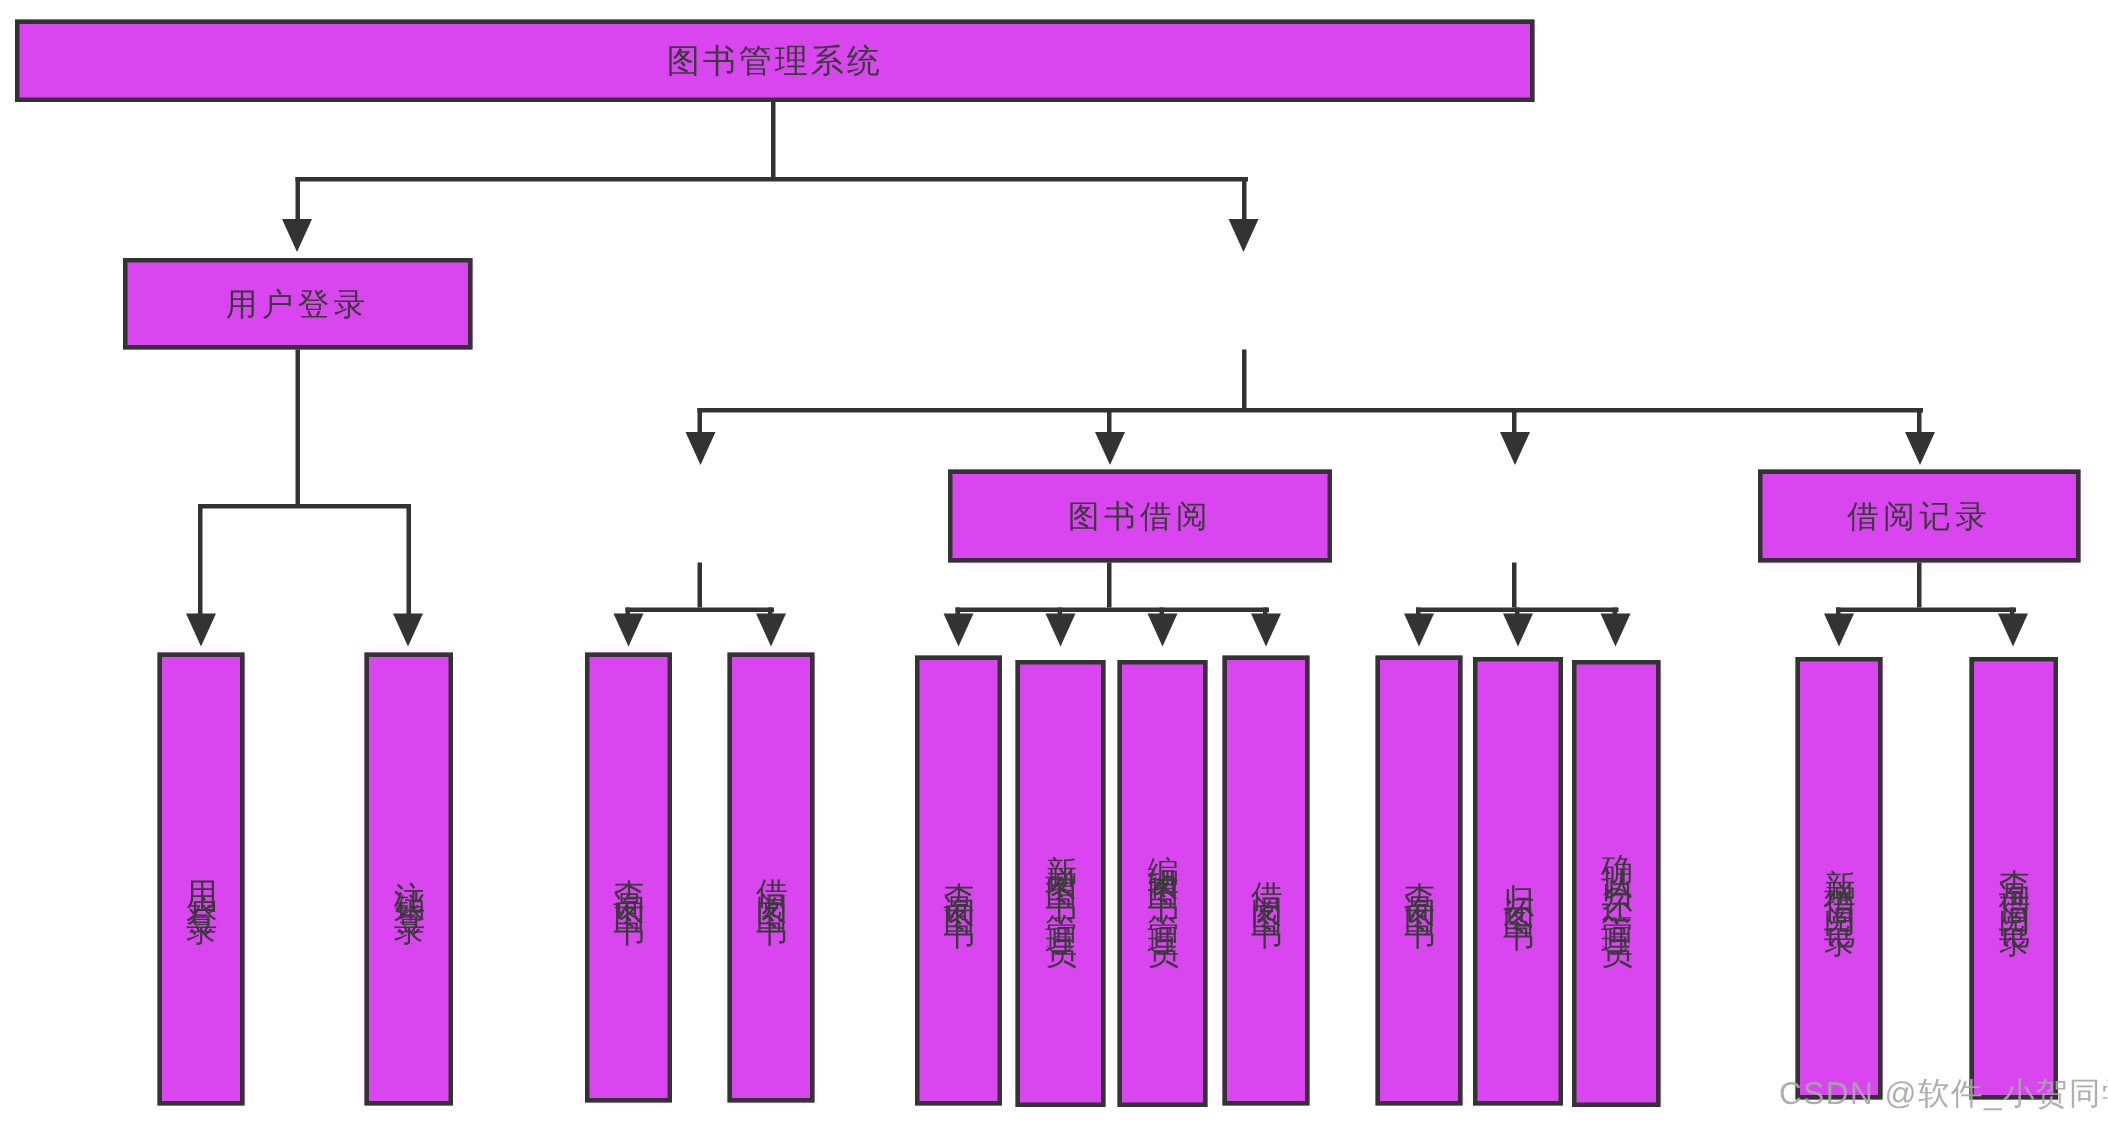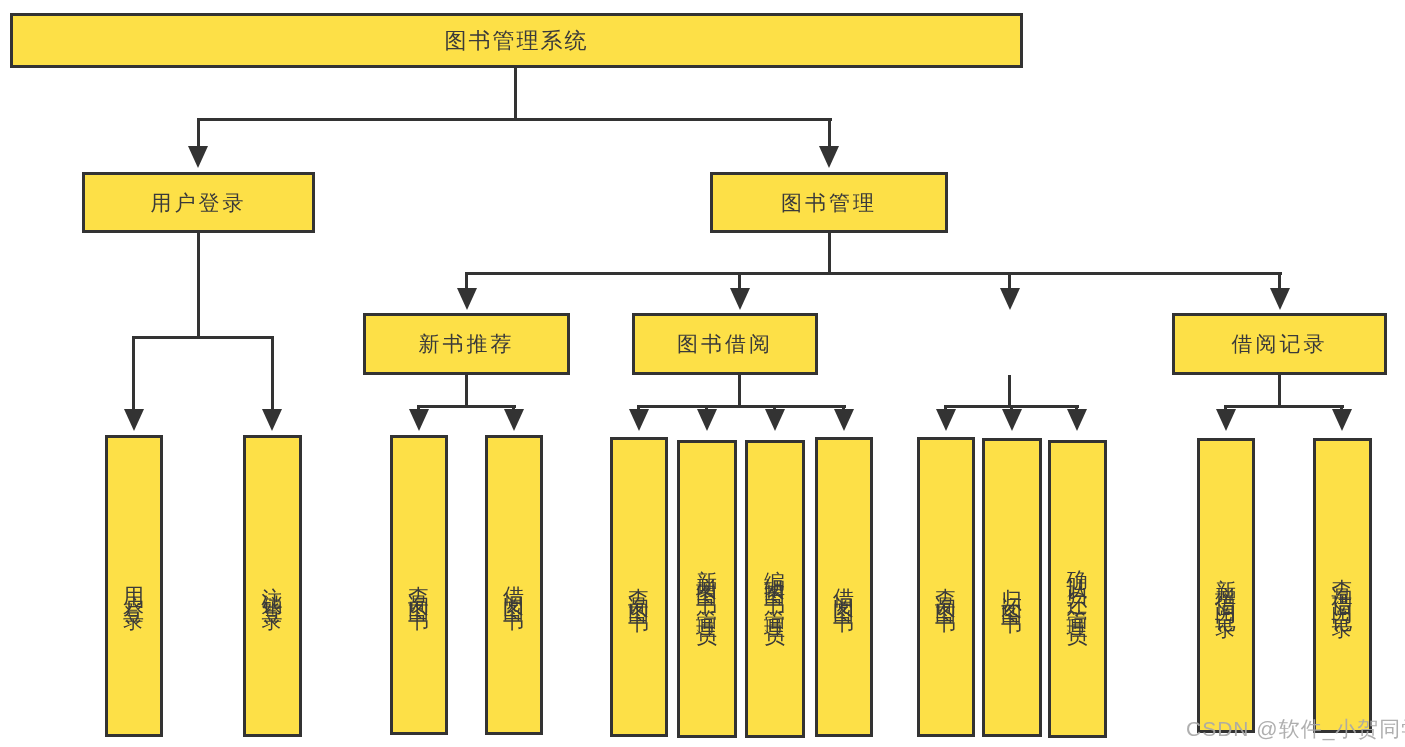--- a/index.html
+++ b/index.html
@@ -6,26 +6,27 @@
   #canvas{
     position:relative;
     width:1405px;height:747px;
     background:#ffffff;
     font-family:"Liberation Sans","DejaVu Sans",sans-serif;
     overflow:hidden;
   }
   .box{
     position:absolute;
     border:3px solid #333333;
-    background:#fde047;
+    background:#d946ef;
     box-sizing:border-box;
     display:flex;
     align-items:center;
     justify-content:center;
     color:#3a3a3a;
+    font-family:Liberation Serif, serif;
   }
   .box .hlabel{
     font-size:21px;
     letter-spacing:3px;
     white-space:nowrap;
     color:#3a3a3a;
   }
   .box.root .hlabel{font-size:22px;letter-spacing:2px;}
   .box .vlabel{
     writing-mode:vertical-rl;
@@ -68,46 +69,40 @@
   <div class="line" style="left:514px;top:68px;width:3px;height:50px"></div>
   <div class="line" style="left:197px;top:118px;width:635px;height:3px"></div>
   <div class="line" style="left:197px;top:118px;width:3px;height:32px"></div>
   <div class="line" style="left:828px;top:118px;width:3px;height:32px"></div>
   <div class="arrow" style="left:188px;top:146px"></div>
   <div class="arrow" style="left:819px;top:146px"></div>
 
   <div class="box" style="left:82px;top:172px;width:233px;height:61px">
     <span class="hlabel">用户登录</span>
   </div>
-  <div class="box" style="left:710px;top:172px;width:238px;height:61px">
-    <span class="hlabel">图书管理</span>
-  </div>
 
   <div class="line" style="left:197px;top:233px;width:3px;height:103px"></div>
   <div class="line" style="left:132px;top:336px;width:142px;height:3px"></div>
   <div class="line" style="left:132px;top:336px;width:3px;height:75px"></div>
   <div class="line" style="left:271px;top:336px;width:3px;height:75px"></div>
   <div class="arrow" style="left:124px;top:409px"></div>
   <div class="arrow" style="left:262px;top:409px"></div>
 
   <div class="line" style="left:828px;top:233px;width:3px;height:39px"></div>
   <div class="line" style="left:465px;top:272px;width:817px;height:3px"></div>
   <div class="line" style="left:465px;top:272px;width:3px;height:18px"></div>
   <div class="line" style="left:738px;top:272px;width:3px;height:18px"></div>
   <div class="line" style="left:1008px;top:272px;width:3px;height:18px"></div>
   <div class="line" style="left:1278px;top:272px;width:3px;height:18px"></div>
   <div class="arrow" style="left:457px;top:288px"></div>
   <div class="arrow" style="left:730px;top:288px"></div>
   <div class="arrow" style="left:1000px;top:288px"></div>
   <div class="arrow" style="left:1270px;top:288px"></div>
 
-  <div class="box" style="left:363px;top:313px;width:207px;height:62px">
-    <span class="hlabel">新书推荐</span>
-  </div>
-  <div class="box" style="left:632px;top:313px;width:186px;height:62px">
+  <div class="box" style="left:632px;top:313px;width:256px;height:62px">
     <span class="hlabel">图书借阅</span>
   </div>
   <div class="box" style="left:1172px;top:313px;width:215px;height:62px">
     <span class="hlabel">借阅记录</span>
   </div>
 
   <div class="line" style="left:465px;top:375px;width:3px;height:30px"></div>
   <div class="line" style="left:417px;top:405px;width:99px;height:3px"></div>
   <div class="line" style="left:417px;top:405px;width:3px;height:8px"></div>
   <div class="line" style="left:512px;top:405px;width:3px;height:8px"></div>

